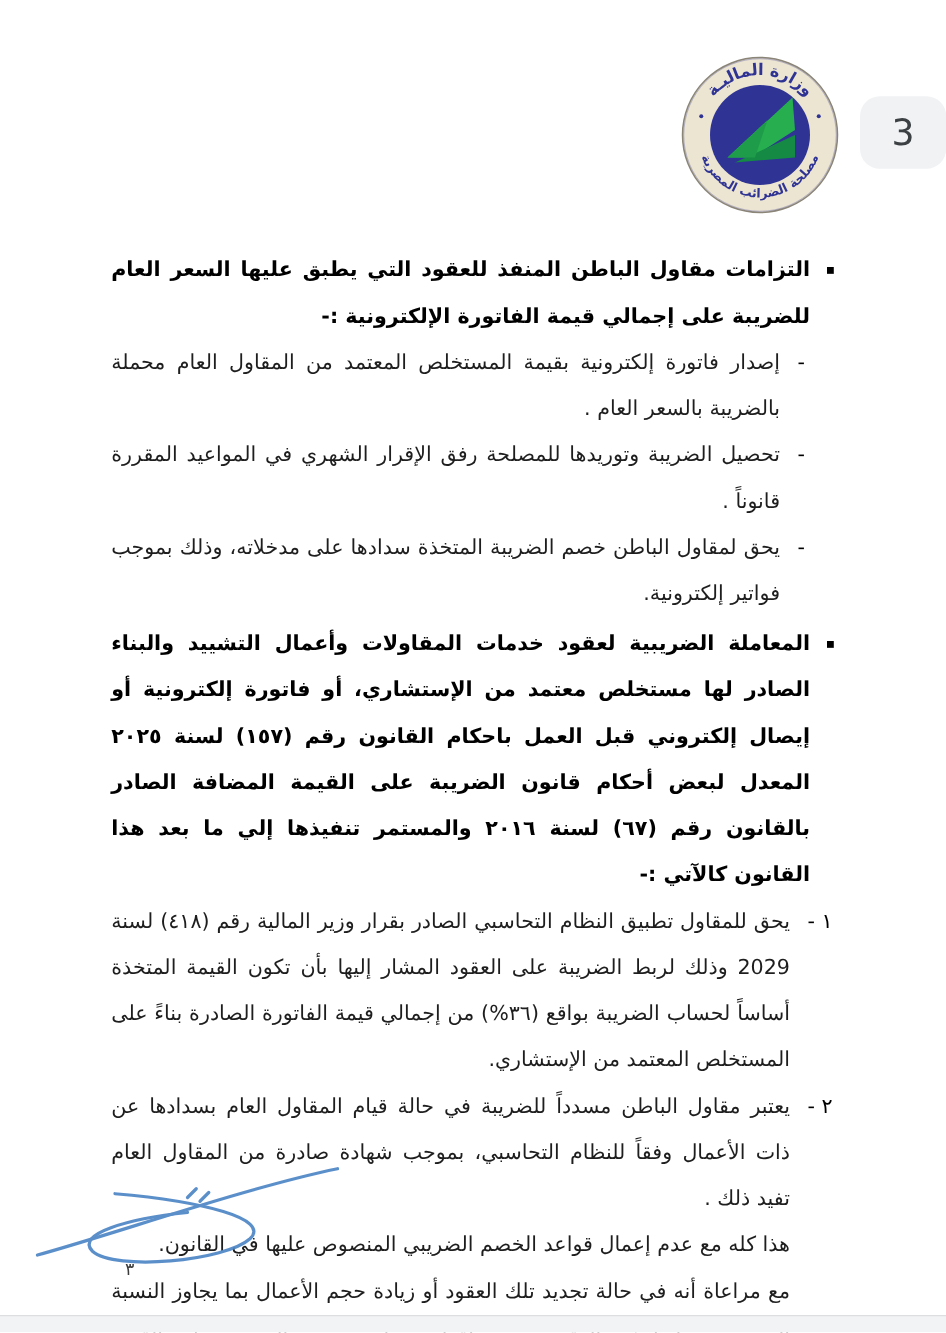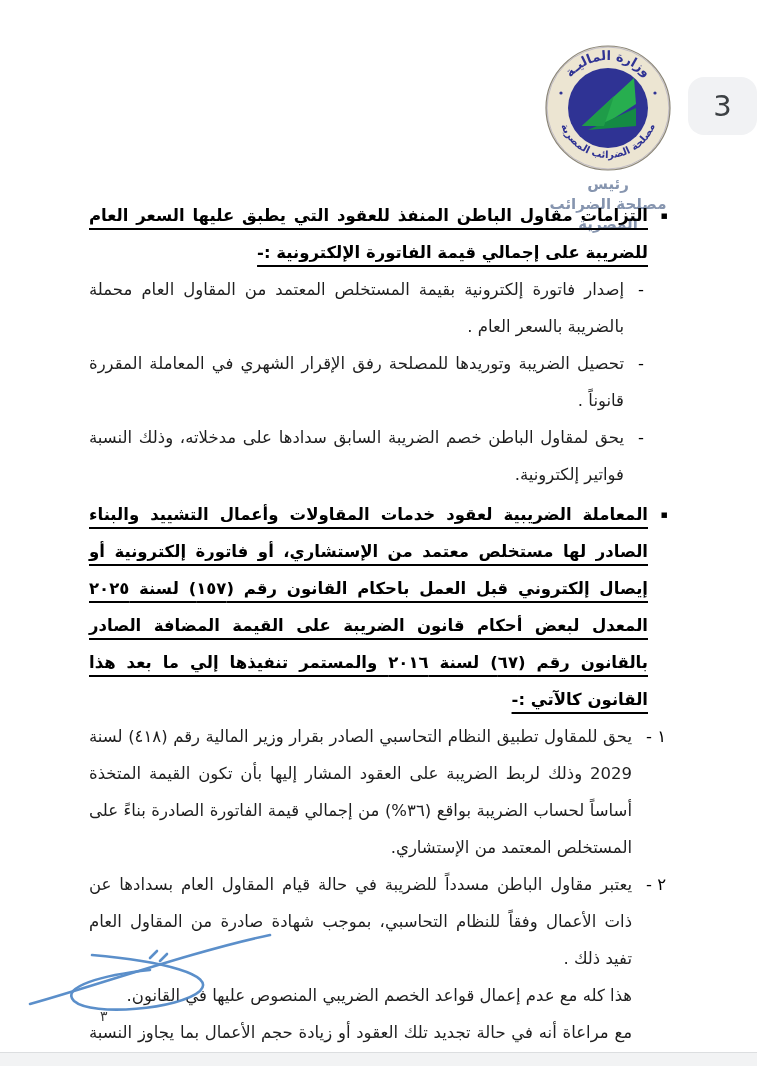--- a/index.html
+++ b/index.html
@@ -22,21 +22,21 @@
   
   .content{
     position:absolute;top:197px;right:89px;width:579px;
     color:#1e1e1e;font-size:16.5px;line-height:37px;text-align:justify;text-align-last:right;
   }
   .row{display:flex;}
   .marker{flex:0 0 auto;text-align:right;color:#000;}
   .htext{flex:1 1 auto;min-width:0;}
   .heading{font-weight:700;color:#000;}
   .heading .htext{
-    text-decoration:underline;text-underline-offset:7px;text-decoration-thickness:1.5px;
+    text-underline-offset:7px;text-decoration-thickness:1.5px;
   }
   .heading .marker{width:20px;font-size:11px;line-height:37px;}
   .subitem{margin-right:24px;}
   .subitem .marker{width:20px;}
   .numitem{margin-right:2px;}
   .numitem .marker{width:34px;white-space:nowrap;}
   .para{margin-right:36px;}
   .sec2{margin-top:3px;}
   
   .signature{position:absolute;left:22px;top:925px;width:265px;height:95px;}
@@ -70,44 +70,40 @@
       </defs>
       <text font-size="13" font-weight="700" fill="#2f3394" font-family="DejaVu Sans, sans-serif">
         <textPath href="#arcTop" startOffset="50%" text-anchor="middle">وزارة الماليـة</textPath>
       </text>
       <text font-size="10" font-weight="700" fill="#2f3394" font-family="DejaVu Sans, sans-serif">
         <textPath href="#arcBottom" startOffset="50%" text-anchor="middle">مصلحة الضرائب المصرية</textPath>
       </text>
       <circle cx="17" cy="49" r="1.6" fill="#2f3394"></circle>
       <circle cx="111" cy="49" r="1.6" fill="#2f3394"></circle>
     </svg>
-    <div class="lh-title">
-      <div class="l1">رئيس</div>
-      <div class="l2">مصلحة الضرائب المصرية</div>
-    </div>
   </div>
 
   <div class="content">
 
     <div class="row heading">
       <span class="marker">▪</span>
       <div class="htext">التزامات مقاول الباطن المنفذ للعقود التي يطبق عليها السعر العام للضريبة على إجمالي قيمة الفاتورة الإلكترونية :-</div>
     </div>
 
     <div class="row subitem">
       <span class="marker">-</span>
       <div class="htext">إصدار فاتورة إلكترونية بقيمة المستخلص المعتمد من المقاول العام محملة بالضريبة بالسعر العام .</div>
     </div>
     <div class="row subitem">
       <span class="marker">-</span>
-      <div class="htext">تحصيل الضريبة وتوريدها للمصلحة رفق الإقرار الشهري في المعاملة المقررة قانوناً .</div>
+      <div class="htext">تحصيل الضريبة وتوريدها للمصلحة رفق الإقرار الشهري في المواعيد المقررة قانوناً .</div>
     </div>
     <div class="row subitem">
       <span class="marker">-</span>
-      <div class="htext">يحق لمقاول الباطن خصم الضريبة السابق سدادها على مدخلاته، وذلك النسبة فواتير إلكترونية.</div>
+      <div class="htext">يحق لمقاول الباطن خصم الضريبة المتخذة سدادها على مدخلاته، وذلك بموجب فواتير إلكترونية.</div>
     </div>
 
     <div class="row heading sec2">
       <span class="marker">▪</span>
       <div class="htext">المعاملة الضريبية لعقود خدمات المقاولات وأعمال التشييد والبناء الصادر لها مستخلص معتمد من الإستشاري، أو فاتورة إلكترونية أو إيصال إلكتروني قبل العمل باحكام القانون رقم (١٥٧) لسنة ٢٠٢٥ المعدل لبعض أحكام قانون الضريبة على القيمة المضافة الصادر بالقانون رقم (٦٧) لسنة ٢٠١٦ والمستمر تنفيذها إلي ما بعد هذا القانون كالآتي :-</div>
     </div>
 
     <div class="row numitem">
       <span class="marker">١ -</span>
       <div class="htext">يحق للمقاول تطبيق النظام التحاسبي الصادر بقرار وزير المالية رقم (٤١٨) لسنة 2029 وذلك لربط الضريبة على العقود المشار إليها بأن تكون القيمة المتخذة أساساً لحساب الضريبة بواقع (٣٦%) من إجمالي قيمة الفاتورة الصادرة بناءً على المستخلص المعتمد من الإستشاري.</div>

